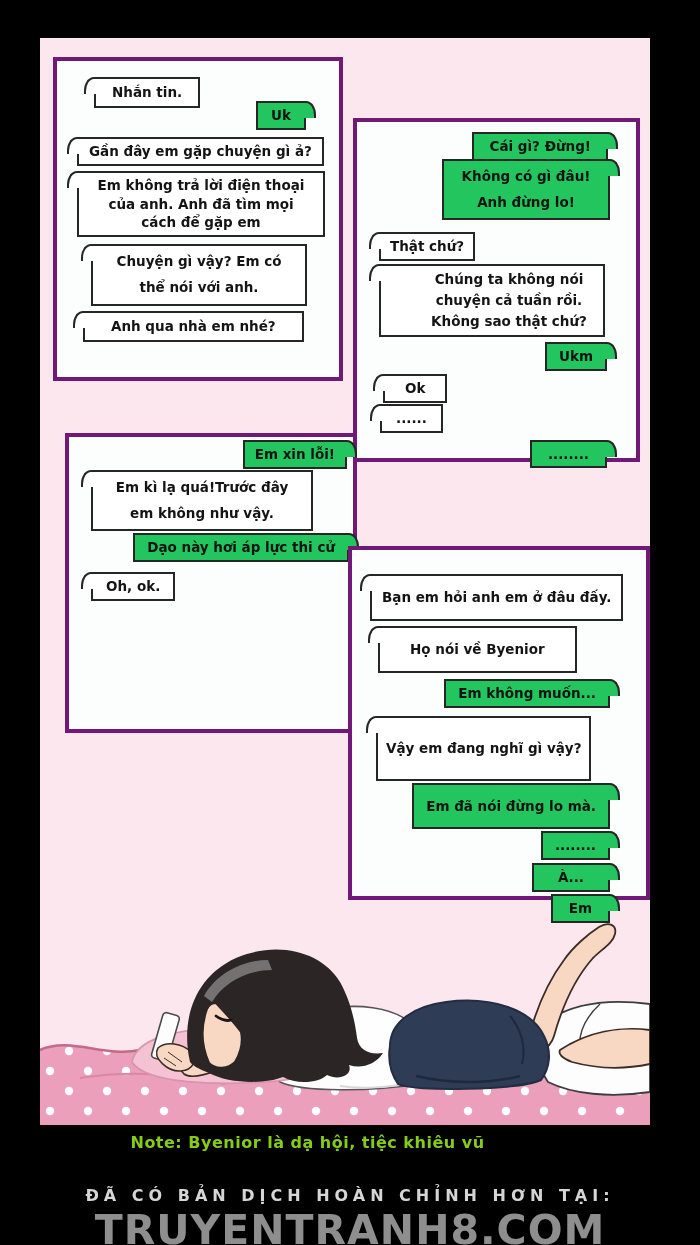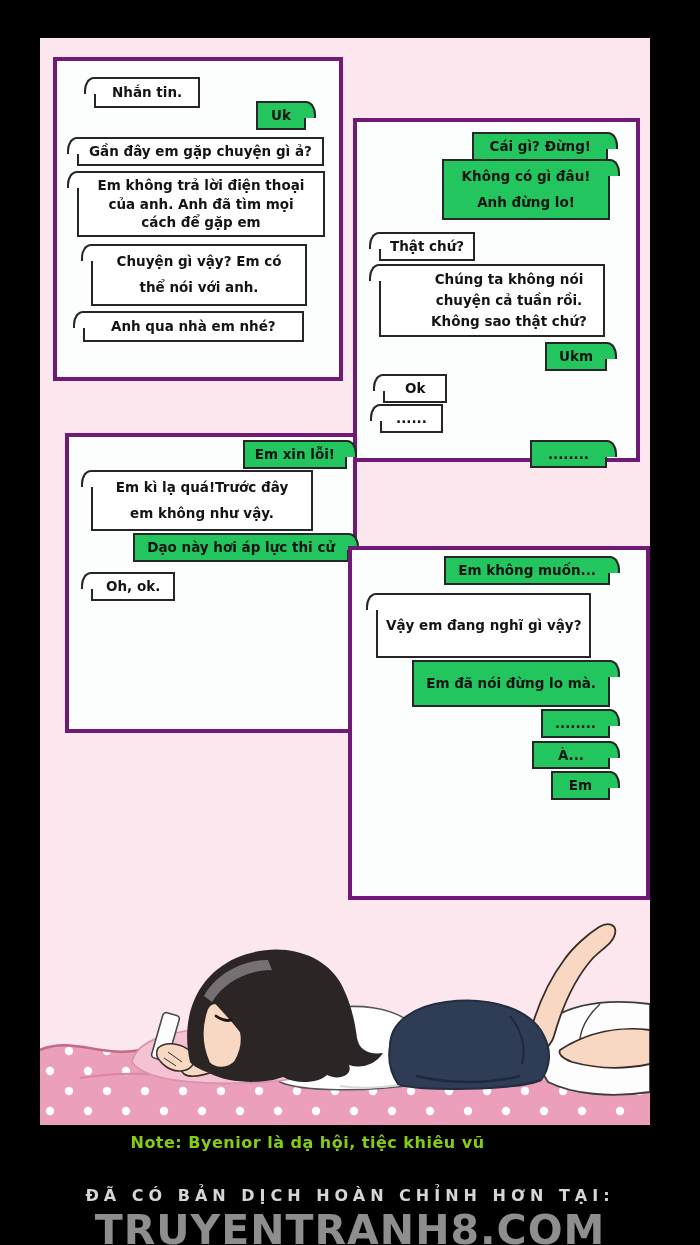--- a/index.html
+++ b/index.html
@@ -56,20 +56,22 @@
     </section>
 
     <section class="panel" style="left:25px;top:395px;width:292px;height:300px;">
       <div class="bubble b-right" style="margin:3px 6px 0 0;">Em xin lỗi!</div>
       <div class="bubble b-left loose" style="margin:1px 0 0 22px;width:222px;">Em kì lạ quá!Trước đây em không như vậy.</div>
       <div class="bubble b-right" style="margin:2px 4px 8px 0;padding:3px 12px;">Dạo này hơi áp lực thi cử</div>
       <div class="bubble b-left" style="margin:2px 0 0 22px;padding:3px 13px;">Oh, ok.</div>
     </section>
 
     <section class="panel" style="left:308px;top:508px;width:302px;height:354px;">
+      <div class="bubble b-left tall" style="margin:24px 0 0 18px;">Bạn em hỏi anh em ở đâu đấy.</div>
+      <div class="bubble b-left tall" style="margin:5px 0 0 26px;padding-left:30px;padding-right:30px;">Họ nói về Byenior</div>
       <div class="bubble b-right" style="margin:6px 36px 0 0;padding:3px 12px;">Em không muốn...</div>
       <div class="bubble b-left" style="margin:8px 0 0 24px;padding:21px 8px;">Vậy em đang nghĩ gì vậy?</div>
       <div class="bubble b-right" style="margin:2px 36px 0 0;padding:12px 12px;">Em đã nói đừng lo mà.</div>
       <div class="bubble b-right" style="margin:2px 36px 0 0;padding:3px 12px;">........</div>
       <div class="bubble b-right" style="margin:3px 36px 0 0;padding:3px 24px;">À...</div>
       <div class="bubble b-right" style="margin:2px 36px 0 0;padding:3px 16px;">Em</div>
     </section>
 
     <svg class="illus" viewBox="0 0 610 225" xmlns="http://www.w3.org/2000/svg">
       <defs>

